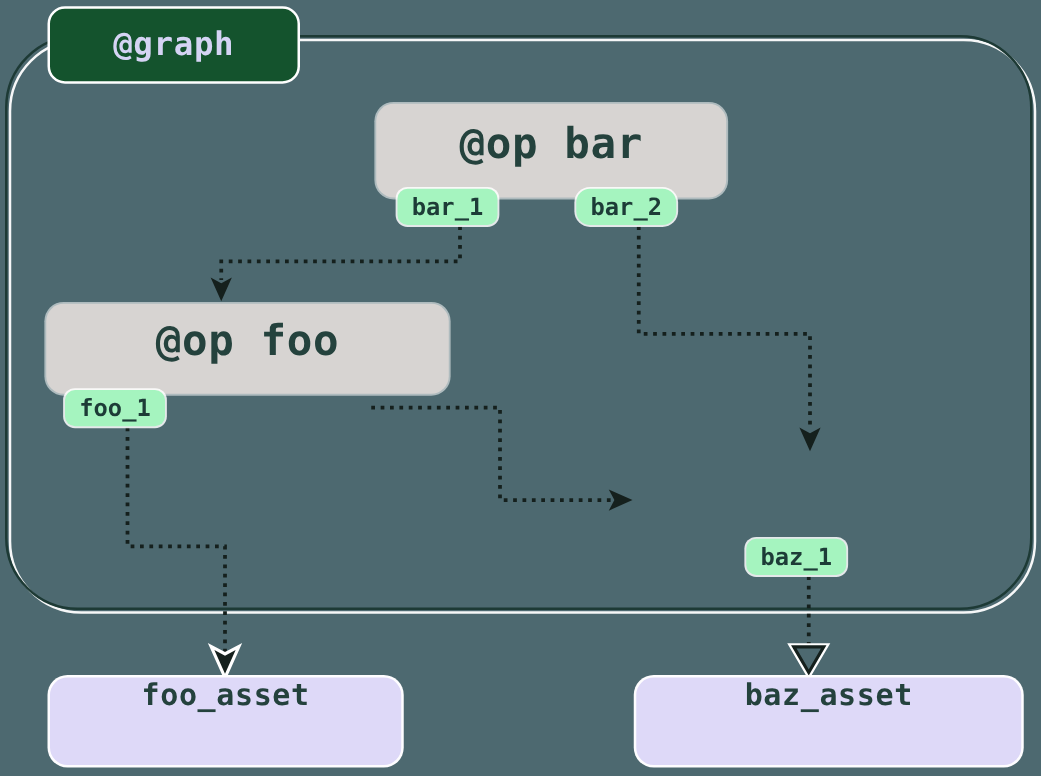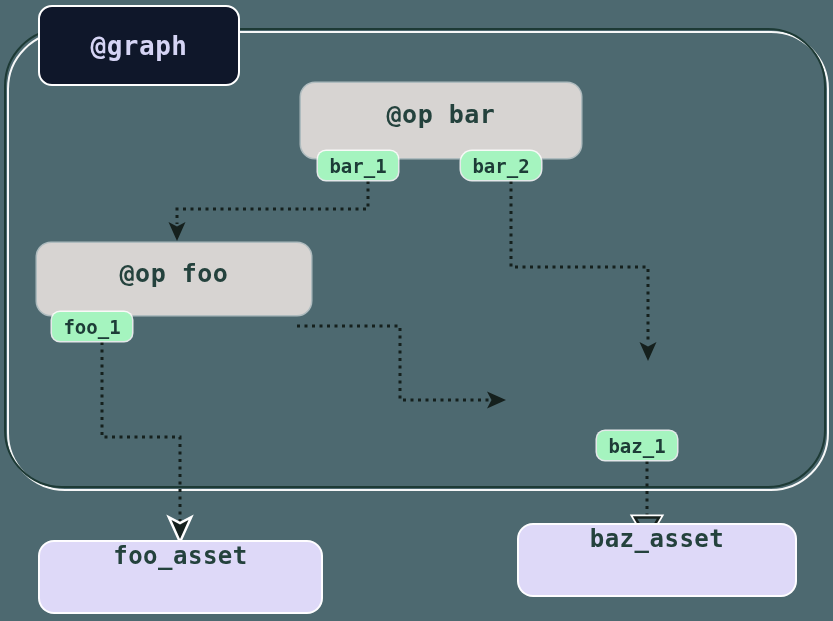--- a/index.html
+++ b/index.html
@@ -14,32 +14,32 @@
   .boundary-white{
     left:7px;top:31px;width:822px;height:460px;
     border:2px solid rgba(255,255,255,.95);border-radius:58px;
   }
   .boundary-dark{
     left:4px;top:28px;width:822px;height:460px;
     border:2.5px solid #1d3a35;border-radius:58px;
   }
 
   .graph-label{
-    left:38px;top:5px;width:202px;height:81px;
-    background:#0f172a;border:2px solid #ffffff;border-radius:14px;
+    left:38px;top:5px;width:202px;height:62px;
+    background:#14532d;border:2px solid #ffffff;border-radius:14px;
     display:flex;align-items:center;justify-content:center;
     color:#d5d4f4;font-size:26px;font-weight:600;letter-spacing:.5px;
     z-index:5;
   }
 
   .op-node{
     background:#d7d4d2;border-radius:14px;
     box-shadow:0 0 0 1.5px rgba(255,255,255,.55);
     display:flex;align-items:center;justify-content:center;
-    color:#24423d;font-size:25px;font-weight:600;letter-spacing:.5px;
+    color:#24423d;font-size:34px;font-weight:600;letter-spacing:.5px;
     z-index:4;
   }
   .op-title{transform:translateY(-6px);} 
 
   .out-tag{
     width:80px;height:29px;border-radius:8px;
     background:#a5f4bf;box-shadow:0 0 0 1.5px rgba(255,255,255,.85);
     display:flex;align-items:center;justify-content:center;
     color:#1d3c37;font-size:19px;font-weight:600;
     z-index:6;
@@ -100,31 +100,31 @@
   <div class="abs op-node" style="left:301px;top:83px;width:280px;height:75px;">
     <span class="op-title">@op bar</span>
   </div>
   <div class="abs out-tag" style="left:318px;top:151px;">
     <span>bar_1</span>
   </div>
   <div class="abs out-tag" style="left:461px;top:151px;border-radius:11px;">
     <span>bar_2</span>
   </div>
 
-  <div class="abs op-node" style="left:37px;top:243px;width:274px;height:72px;">
+  <div class="abs op-node" style="left:37px;top:243px;width:322px;height:72px;">
     <span class="op-title">@op foo</span>
   </div>
   <div class="abs out-tag" style="left:52px;top:312px;">
     <span>foo_1</span>
   </div>
 
   <div class="abs out-tag" style="left:597px;top:431px;">
     <span>baz_1</span>
   </div>
 
   <div class="abs asset-box" style="left:38px;top:540px;">
     <span>foo_asset</span>
   </div>
-  <div class="abs asset-box" style="left:507px;top:523px;width:280px;margin-left:10px;">
+  <div class="abs asset-box" style="left:507px;top:540px;width:312px;">
     <span>baz_asset</span>
   </div>
 
 </div>
 
 </body></html>

